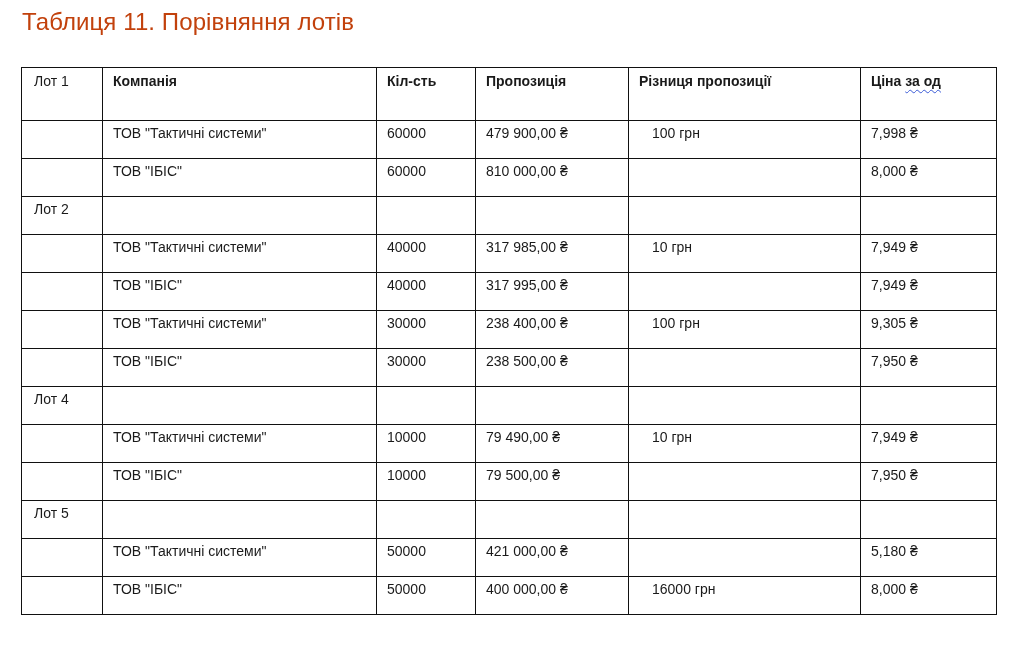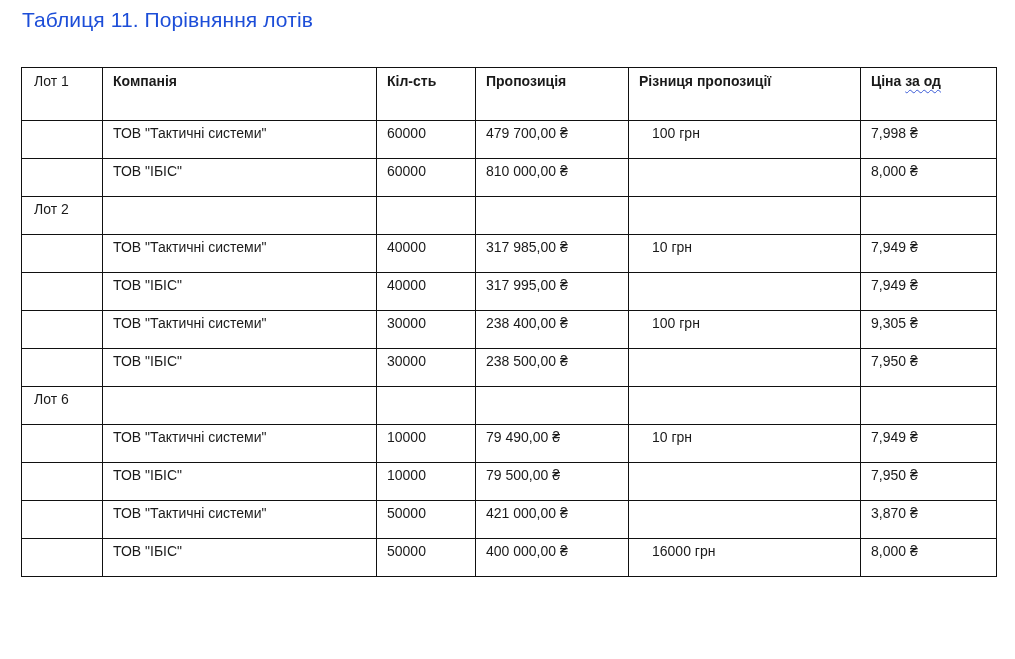--- a/index.html
+++ b/index.html
@@ -12,22 +12,22 @@
       height: 659px;
       position: relative;
       overflow: hidden;
       font-family: "Liberation Sans", "DejaVu Sans", sans-serif;
       color: #1a1a1a;
     }
     .caption {
       position: absolute;
       left: 22px;
       top: 8px;
-      font-size: 21px;
-      color: #1d4ed8;
+      font-size: 24px;
+      color: #c2410c;
       letter-spacing: 0.1px;
     }
     table.lots {
       position: absolute;
       left: 21px;
       top: 67px;
       border-collapse: collapse;
       table-layout: fixed;
       width: 975px;
       font-size: 14px;
@@ -85,21 +85,21 @@
       <th>Пропозиція</th>
       <th>Різниця пропозиції</th>
       <th><span>Ціна </span><span class="spell">за од</span></th>
     </tr>
   </thead>
   <tbody>
     <tr>
       <td class="lot-cell"></td>
       <td>ТОВ "Тактичні системи"</td>
       <td>60000</td>
-      <td>479 700,00 ₴</td>
+      <td>479 900,00 ₴</td>
       <td class="diff-cell">100 грн</td>
       <td>7,998 ₴</td>
     </tr>
     <tr>
       <td class="lot-cell"></td>
       <td>ТОВ "ІБІС"</td>
       <td>60000</td>
       <td>810 000,00 ₴</td>
       <td class="diff-cell"></td>
       <td>8,000 ₴</td>
@@ -138,21 +138,21 @@
     </tr>
     <tr>
       <td class="lot-cell"></td>
       <td>ТОВ "ІБІС"</td>
       <td>30000</td>
       <td>238 500,00 ₴</td>
       <td class="diff-cell"></td>
       <td>7,950 ₴</td>
     </tr>
     <tr>
-      <td class="lot-cell">Лот 6</td>
+      <td class="lot-cell">Лот 4</td>
       <td></td>
       <td></td>
       <td></td>
       <td class="diff-cell"></td>
       <td></td>
     </tr>
     <tr>
       <td class="lot-cell"></td>
       <td>ТОВ "Тактичні системи"</td>
       <td>10000</td>
@@ -162,26 +162,34 @@
     </tr>
     <tr>
       <td class="lot-cell"></td>
       <td>ТОВ "ІБІС"</td>
       <td>10000</td>
       <td>79 500,00 ₴</td>
       <td class="diff-cell"></td>
       <td>7,950 ₴</td>
     </tr>
     <tr>
+      <td class="lot-cell">Лот 5</td>
+      <td></td>
+      <td></td>
+      <td></td>
+      <td class="diff-cell"></td>
+      <td></td>
+    </tr>
+    <tr>
       <td class="lot-cell"></td>
       <td>ТОВ "Тактичні системи"</td>
       <td>50000</td>
       <td>421 000,00 ₴</td>
       <td class="diff-cell"></td>
-      <td>3,870 ₴</td>
+      <td>5,180 ₴</td>
     </tr>
     <tr>
       <td class="lot-cell"></td>
       <td>ТОВ "ІБІС"</td>
       <td>50000</td>
       <td>400 000,00 ₴</td>
       <td class="diff-cell">16000 грн</td>
       <td>8,000 ₴</td>
     </tr>
   </tbody>

